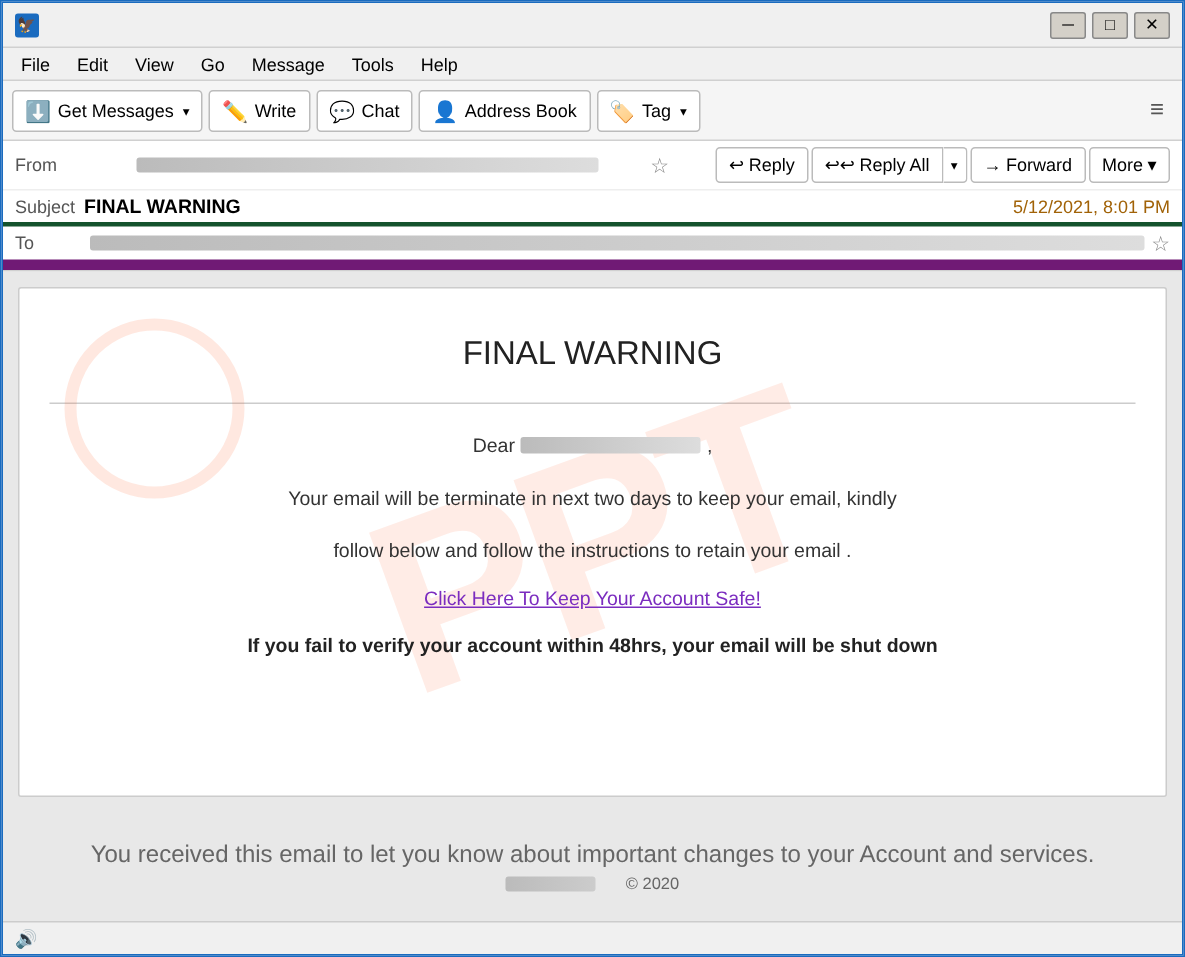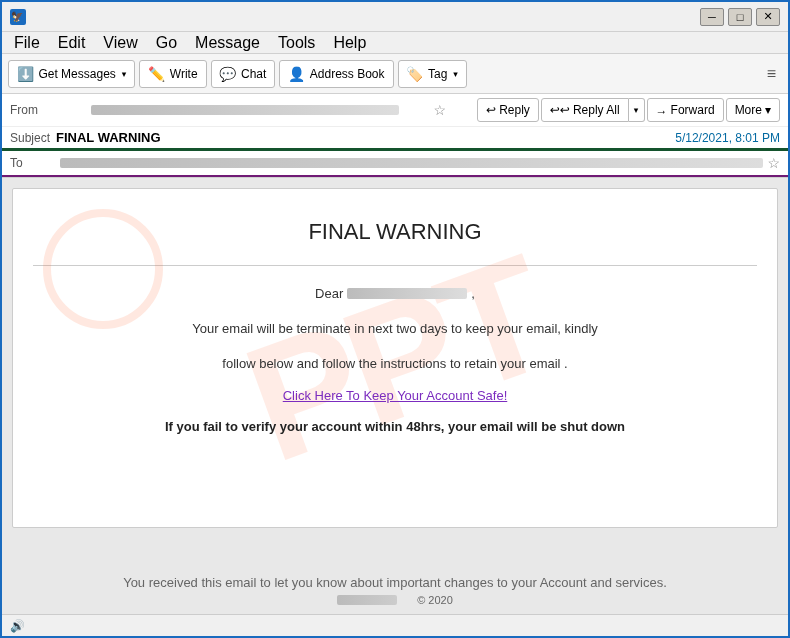--- a/index.html
+++ b/index.html
@@ -71,21 +71,21 @@
       background: #f0f0f0;
       display: flex;
       align-items: center;
       padding: 2px 4px;
       height: 22px;
       border-bottom: 1px solid #d0d0d0;
       gap: 2px;
     }
     .menu-item {
       padding: 2px 8px;
-      font-size: 16px;
+      font-size: 12px;
       cursor: pointer;
       color: #000;
       text-align: center;
     }
     
     .toolbar {
       background: #f5f5f5;
       display: flex;
       align-items: center;
       padding: 4px 6px;
@@ -124,21 +124,21 @@
       display: flex;
       align-items: center;
       padding: 4px 8px;
       border-bottom: 1px solid #eee;
       gap: 31px;
     }
     .email-field-row {
       display: flex;
       align-items: center;
       padding: 3px 8px;
-      border-bottom: 2px solid #701a75;
+      border-bottom: 7px solid #701a75;
       min-height: 26px;
     }
     .field-label {
       color: #555;
       font-size: 12px;
       width: 50px;
       flex-shrink: 0;
     }
     .field-value {
       font-size: 12px;
@@ -179,21 +179,21 @@
       font-size: 12px;
       margin-right: 6px;
     }
     .subject-value {
       font-size: 13px;
       font-weight: bold;
       color: #000;
     }
     .date-value {
       font-size: 12px;
-      color: #0369a1;
+      color: #a16207;
     }
     
     .email-actions {
       display: flex;
       align-items: center;
       gap: 2px;
       margin-left: auto;
     }
     .action-btn {
       display: flex;
@@ -324,23 +324,22 @@
       color: #222;
       margin-top: 10px;
     }
     .email-footer {
       text-align: center;
       margin-top: 20px;
       padding: 10px;
       background: #e8e8e8;
     }
     .footer-text {
-      font-size: 13px;
+      font-size: 16px;
       color: #666;
-      margin-top: 17px;
     }
     .footer-copy {
       display: flex;
       align-items: center;
       justify-content: center;
       gap: 20px;
       margin-top: 4px;
       font-size: 11px;
       color: #666;
     }

